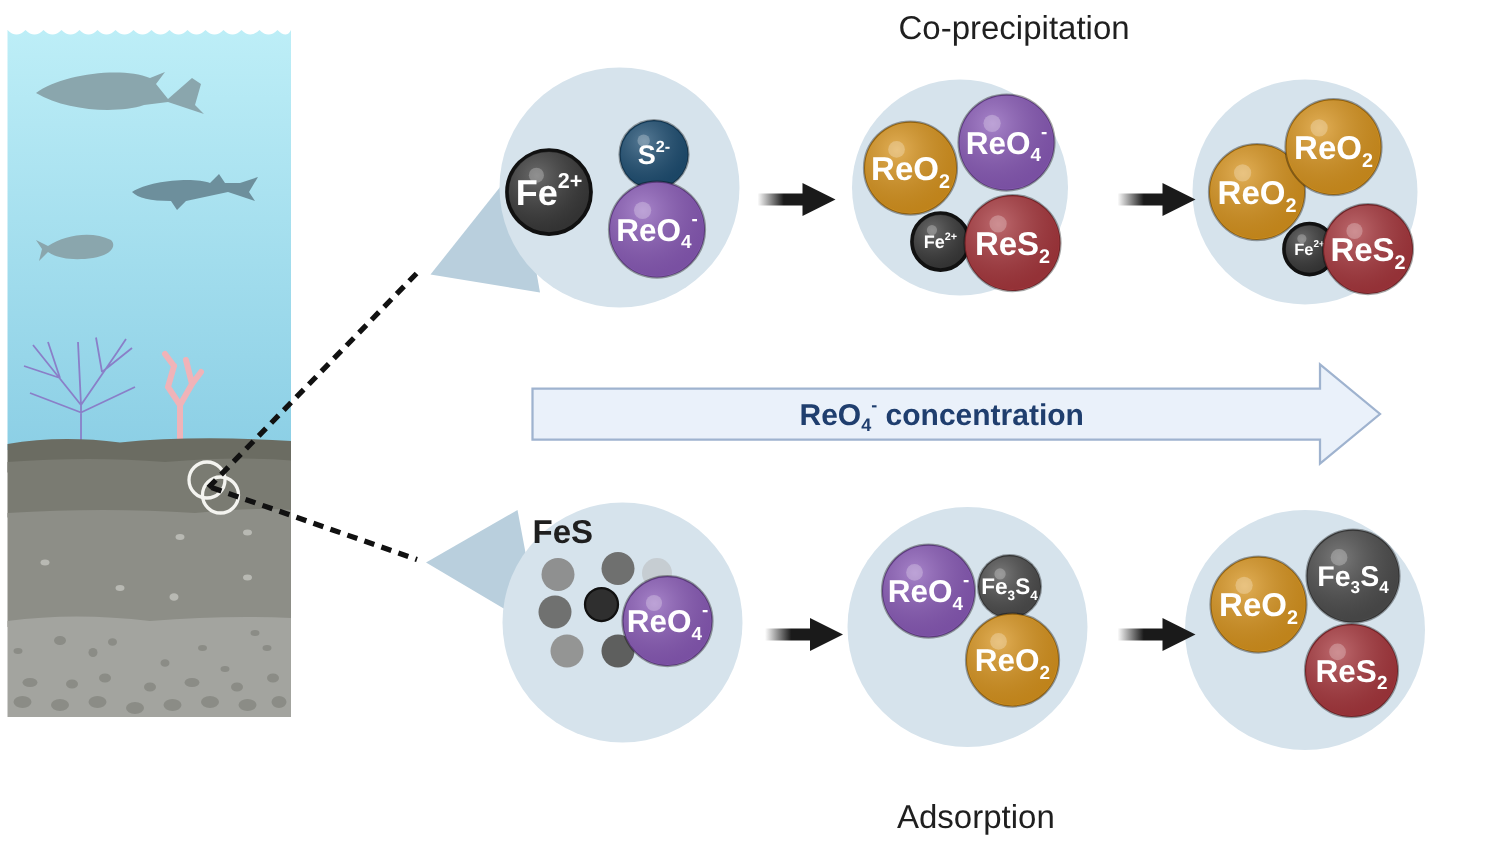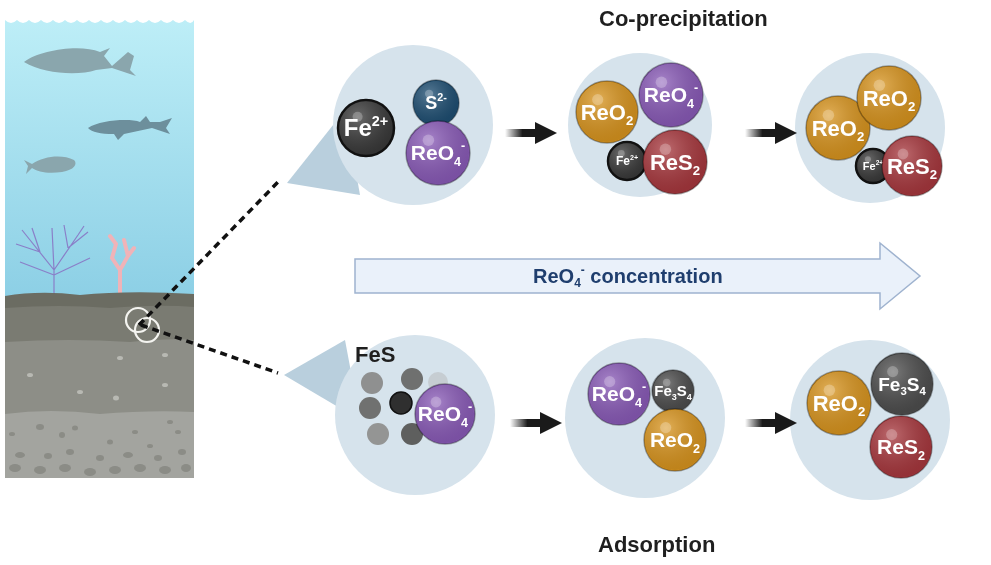--- a/index.html
+++ b/index.html
@@ -1,19 +1,19 @@
 <!DOCTYPE html>
 <html><head>
 <meta charset="utf-8">
 <style>
   html, body { margin:0; padding:0; background:#ffffff; }
   body { width:991px; height:565px; position:relative; overflow:hidden;
          font-family:"Liberation Sans", "DejaVu Sans", sans-serif; }
   #scene { position:absolute; left:0; top:0; }
-  .title { position:absolute; font-weight:bold; font-size:22px; color:#1f1f1f; }
+  .title { position:absolute; font-weight:normal; font-size:22px; color:#1f1f1f; }
   .particle-label { font-family:"Liberation Sans", sans-serif; font-weight:bold; fill:#ffffff; }
   .arrow-label { font-family:"Liberation Sans", sans-serif; font-weight:bold; fill:#1f3e6e; font-size:20px; }
 </style>
 </head>
 <body>
 
 <div class="title" style="left:599px; top:6px;">Co-precipitation</div>
 <div class="title" style="left:598px; top:532px;">Adsorption</div>
 
 <svg id="scene" width="991" height="565" viewBox="0 0 991 565">

